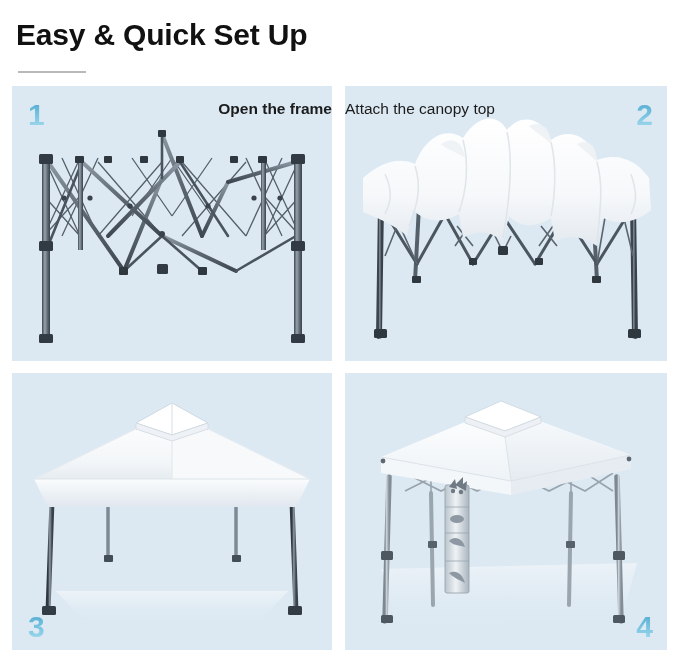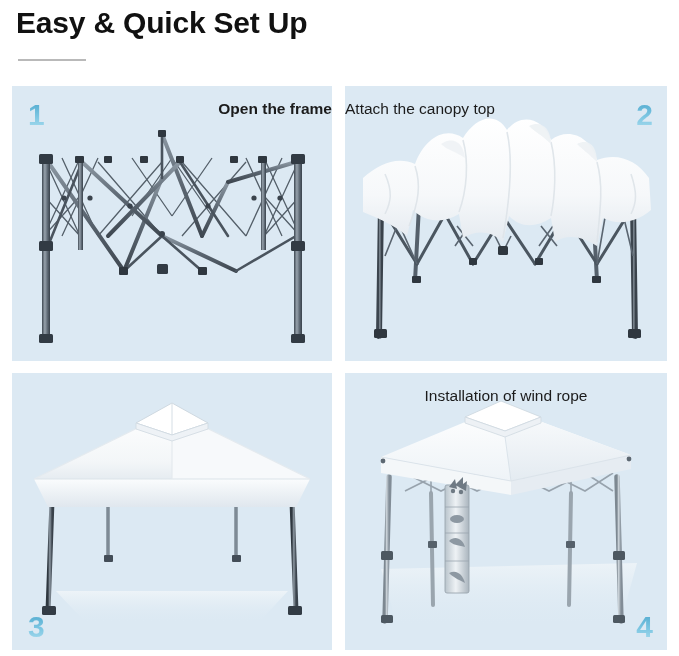--- a/index.html
+++ b/index.html
@@ -11,21 +11,21 @@
     width: 679px;
     height: 656px;
     font-family: "Liberation Sans", sans-serif;
     overflow: hidden;
     position: relative;
   }
 
   
   .header {
     position: absolute;
-    left: 0; top: 0;
+    left: 0; top: 12px;
     width: 679px; height: 80px;
     background: #ffffff;
   }
   .page-title {
     position: absolute;
     left: 16px; top: 6px;
     font-size: 30px;
     font-weight: bold;
     color: #111111;
     letter-spacing: -0.2px;
@@ -357,21 +357,20 @@
       </g>
 
       <path d="M160 30 L196 50 L160 62 L124 50 Z" fill="#ffffff" stroke="#cfd9e1" stroke-width="1"></path>
       <path d="M124 50 L160 62 L196 50 L196 56 L160 68 L124 56 Z" fill="#eef2f6" stroke="#cfd9e1" stroke-width="0.8"></path>
       <path d="M160 30 L160 62" stroke="#d5dee5" stroke-width="1" fill="none"></path>
     </svg>
   </div>
 
   <div class="panel" id="panel-4">
     <div class="panel-number" id="num-4">4</div>
-    <div class="panel-caption cap-center">Installation of wind rope</div>
 
     <svg class="art" viewBox="0 0 322 277">
       <defs>
         <linearGradient id="roofGrad4" x1="0" y1="0" x2="0" y2="1">
           <stop offset="0%" stop-color="#ffffff"></stop>
           <stop offset="100%" stop-color="#eef3f7"></stop>
         </linearGradient>
         <linearGradient id="roofGrad4b" x1="0" y1="0" x2="0" y2="1">
           <stop offset="0%" stop-color="#fbfcfd"></stop>
           <stop offset="100%" stop-color="#e4ebf1"></stop>

